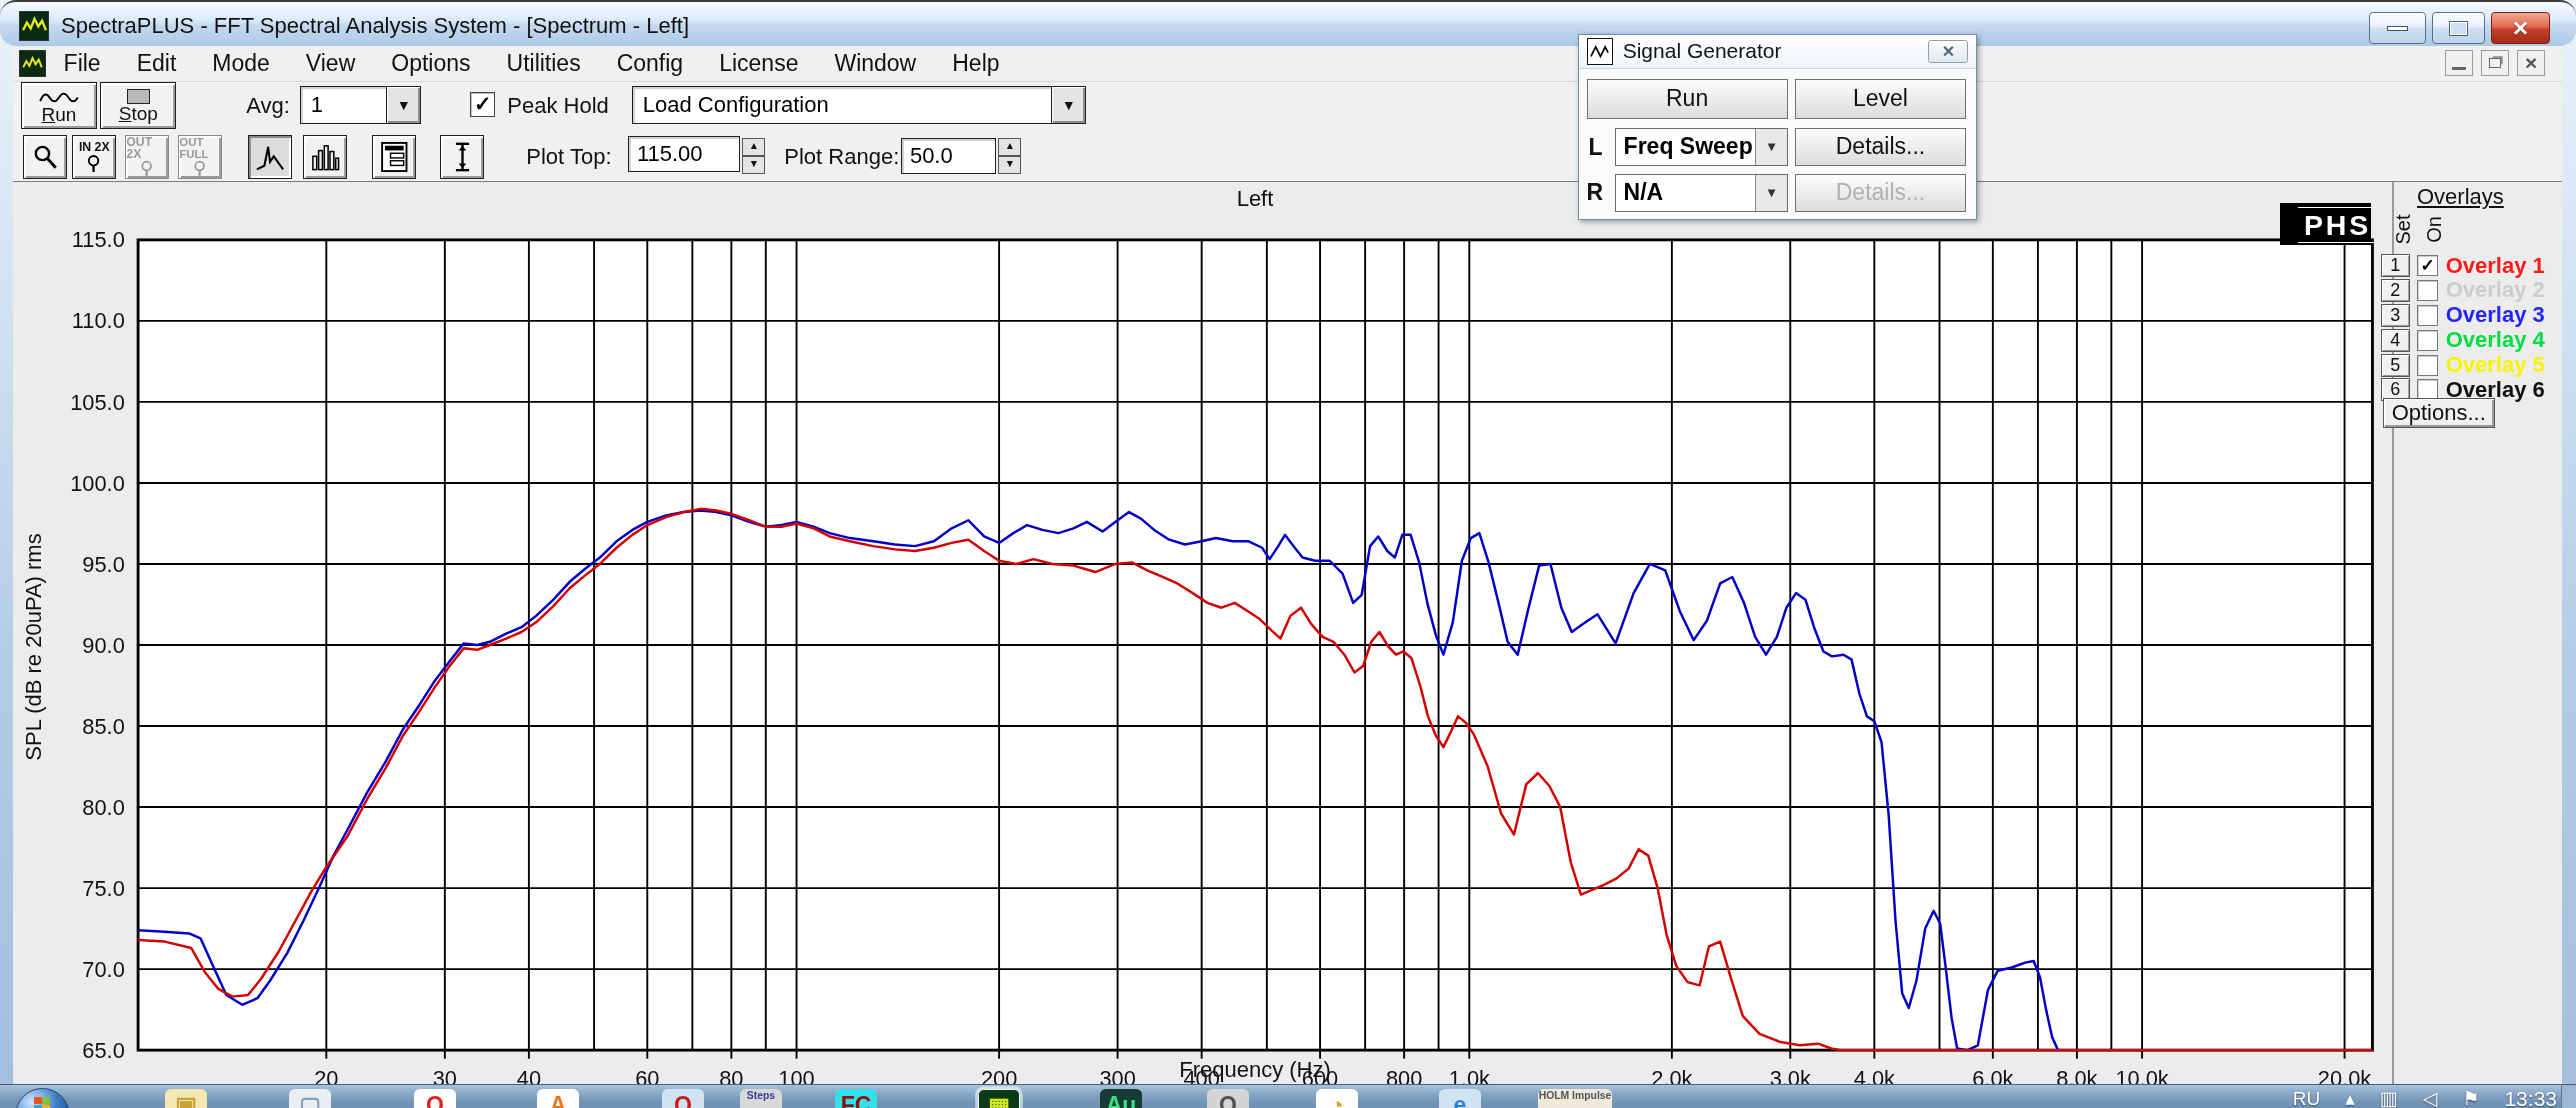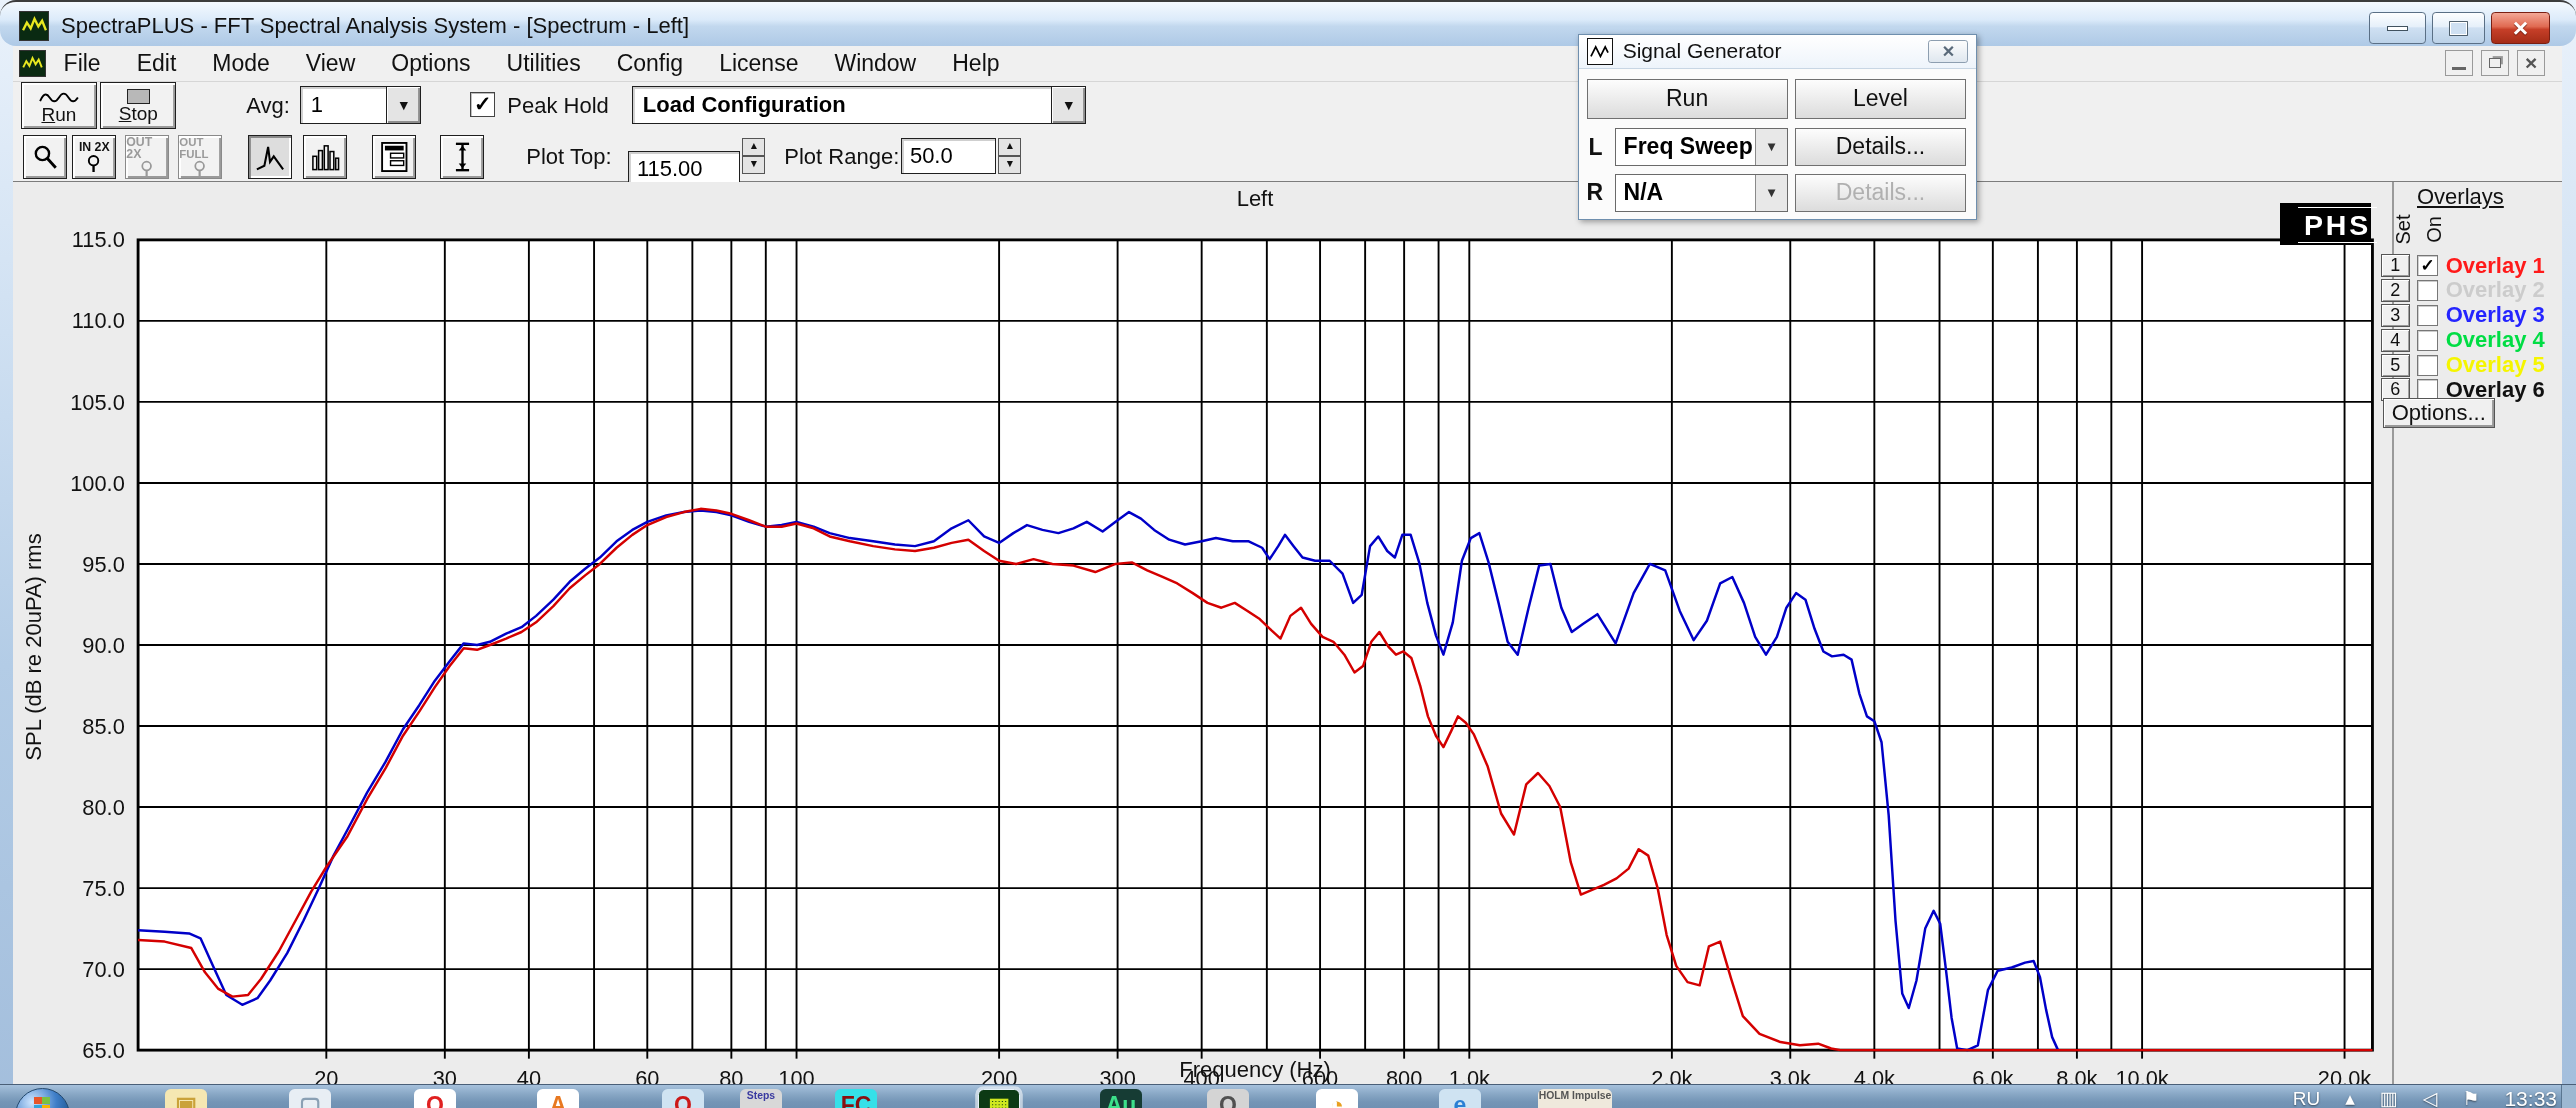--- a/index.html
+++ b/index.html
@@ -180,21 +180,21 @@
     </div>
     <span class="abs field-label" style="left:233px;top:11.4px;">Avg:</span>
     <div class="abs combo" style="left:287px;top:3.8px;width:121px;height:38px;">
       <span class="val">1</span>
       <span class="arrowbox">▼</span>
     </div>
     <div class="abs checkbox" style="left:457px;top:9.5px;">
         <span>✓</span>
       </div>
     <span class="abs field-label" style="left:494px;top:11.4px;">Peak Hold</span>
-    <div class="abs combo" style="left:619px;top:3.8px;width:454px;height:38px;font-weight:bold;">
+    <div class="abs combo" style="left:619px;top:3.8px;width:454px;height:38px;">
       <span class="val">Load Configuration</span>
       <span class="arrowbox">▼</span>
     </div>
   </div>
 
   <div class="abs toolbar2">
     <div class="abs tbtn" style="left:9.5px;top:1.9px;width:44px;height:44px;">
       <svg width="26.6" height="26.6" viewBox="0 0 28 28">
           <circle cx="11" cy="10" r="7" stroke="#000" stroke-width="2.5" fill="none"></circle>
           <line x1="16" y1="15" x2="25" y2="25" stroke="#000" stroke-width="3"></line>
@@ -246,21 +246,21 @@
     <div class="abs tbtn" style="left:427px;top:1.9px;width:44px;height:44px;">
       <svg width="19" height="32" viewBox="0 0 20 34">
           <line x1="3" y1="3" x2="17" y2="3" stroke="#000" stroke-width="2.5"></line>
           <line x1="3" y1="31" x2="17" y2="31" stroke="#000" stroke-width="2.5"></line>
           <line x1="10" y1="3" x2="10" y2="31" stroke="#000" stroke-width="2.5"></line>
           <path d="M10 5 L6 10 H14 Z" fill="#000"></path>
           <path d="M10 29 L6 24 H14 Z" fill="#000"></path>
         </svg>
     </div>
     <span class="abs field-label" style="left:513px;top:11.4px;">Plot Top:</span>
-    <div class="abs spinbox" style="left:615px;top:18px;width:112px;height:36px;">
+    <div class="abs spinbox" style="left:615px;top:3px;width:112px;height:36px;">
         <span>115.00</span>
       </div>
     <div class="abs spinner" style="left:729px;top:4.7px;height:36px;">
         <div>▲</div>
         <div>▼</div>
       </div>
     <span class="abs field-label" style="left:771px;top:11.4px;">Plot Range:</span>
     <div class="abs spinbox" style="left:888px;top:4.7px;width:95px;height:36px;">
         <span>50.0</span>
       </div>

